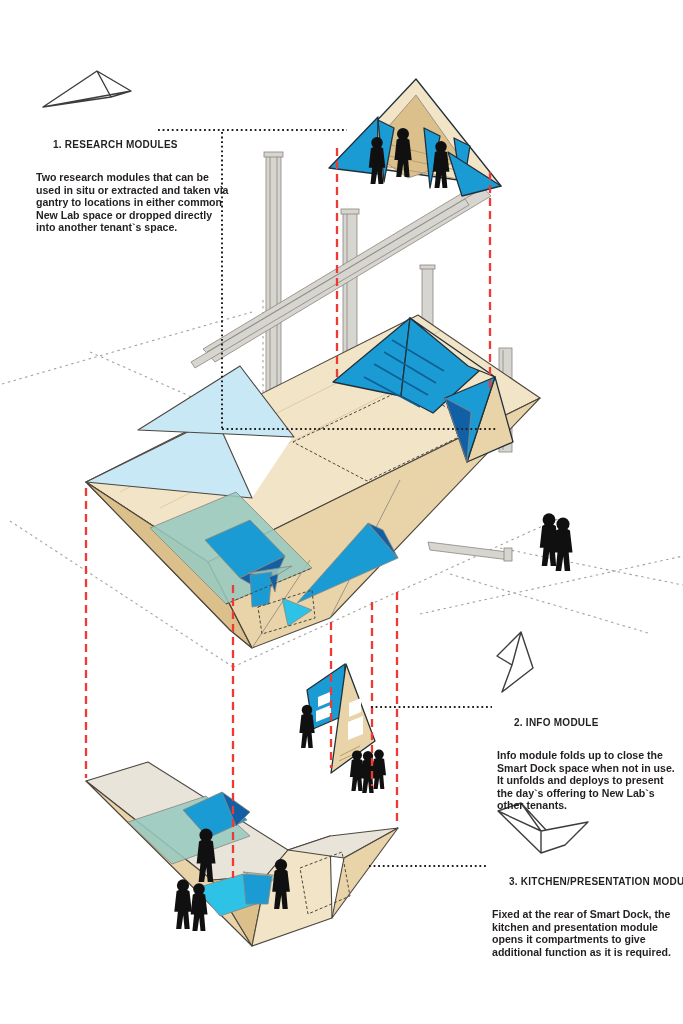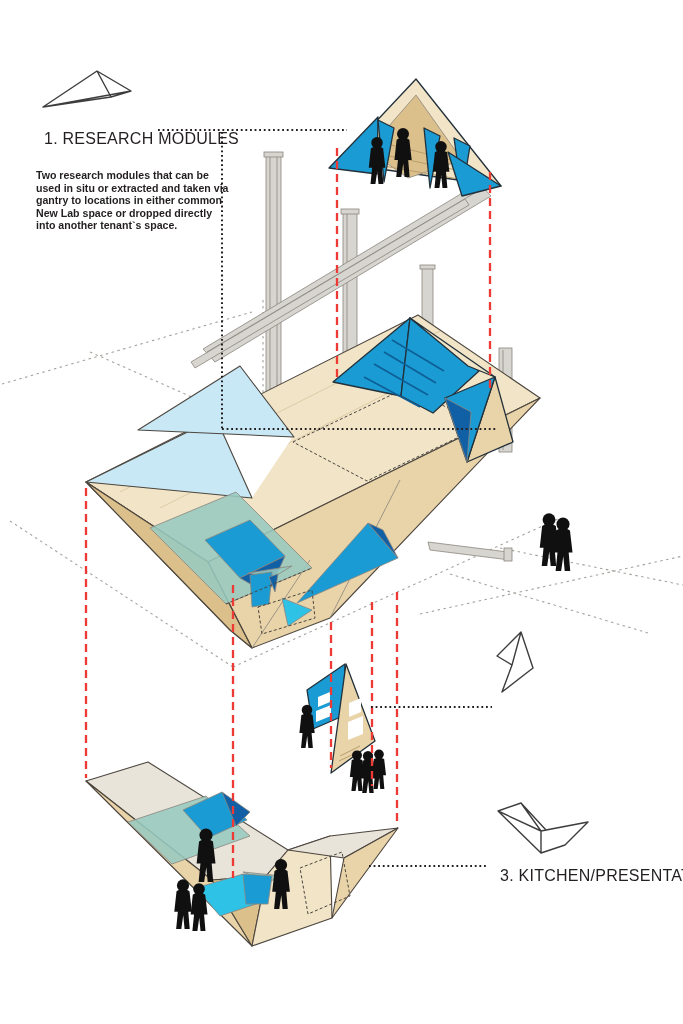--- a/index.html
+++ b/index.html
@@ -1,20 +1,20 @@
 <!DOCTYPE html>
 <html style="--accent-red: #ee3a34; --bright-blue: #1b9bd3; --dark-blue: #1160a6; --pale-blue: #c8e8f6; --teal: #97c9bf; --cyan: #2ec2e6; --stripe-blue: #0d5e95; --wood-light: #f1e4c7; --wood-mid: #e9d3a8; --wood-deep: #dcc08c; --steel: #d7d5cf; --canvas-gray: #e9e4d9; --ink: #231f20; --line-dark: #4c463f;"><head>
 <meta charset="utf-8">
 <style>
   html,body{margin:0;padding:0;background:#fff;}
   .stage{position:relative;width:683px;height:1024px;background:#fff;overflow:hidden;
          font-family:"Liberation Sans",sans-serif;color:var(--ink);}
   .stage svg{position:absolute;left:0;top:0;}
   .annotation{position:absolute;}
-  .annotation h3{margin:8px;font-size:16px;font-weight:400;letter-spacing:.25px;white-space:nowrap;}
+  .annotation h3{margin:17px;font-size:10px;font-weight:700;letter-spacing:.25px;white-space:nowrap;}
   .annotation p{margin:21px 0 0;font-size:10.6px;font-weight:700;line-height:1.18;}
   
   .f-wood{fill:var(--wood-light)} .f-wood2{fill:var(--wood-mid)} .f-wood3{fill:var(--wood-deep)}
   .f-blue{fill:var(--bright-blue)} .f-navy{fill:var(--dark-blue)} .f-pale{fill:var(--pale-blue)}
   .f-teal{fill:var(--teal);fill-opacity:.88} .f-cyan{fill:var(--cyan)} .f-steel{fill:var(--steel)}
   .f-gray{fill:var(--canvas-gray)} .f-white{fill:#ffffff}
   .s-dark{stroke:var(--line-dark);stroke-width:1.1;stroke-linejoin:round}
   .s-mod{stroke:#22303a;stroke-width:1.3;stroke-linejoin:round}
   .s-soft{stroke:#8a857e;stroke-width:.8}
   .red-dash{stroke:var(--accent-red);stroke-width:2.3;stroke-dasharray:8 5;fill:none}
@@ -198,18 +198,23 @@
   <g>
     <path class="wire" d="M498,811 L521,803 L546,830 L588,822 L565,845 L541,853 Z M498,811 L541,831 L588,822 M541,831 L541,853 M521,803 L541,831"></path>
   </g>
 </svg>
 
 <div class="annotation" style="left:36px;top:122px;width:196px;">
   <h3>1. RESEARCH MODULES</h3>
   <p>Two research modules that can be used in situ or extracted and taken via gantry to locations in either common New Lab space or dropped directly into another tenant`s space.</p>
 </div>
 
+<div class="annotation" style="left:497px;top:700px;width:180px;">
+  <h3>2. INFO MODULE</h3>
+  <p>Info module folds up to close the Smart Dock space when not in use.  It unfolds and deploys to present the day`s offering to New Lab`s other tenants.</p>
+</div>
 
 <div class="annotation" style="left:492px;top:859px;width:186px;">
   <h3>3. KITCHEN/PRESENTATION MODULE</h3>
+  <p>Fixed at the rear of Smart Dock, the kitchen and presentation module opens it compartments to give additional function as it is required.</p>
 </div>
 
 </div>
 
 </body></html>

